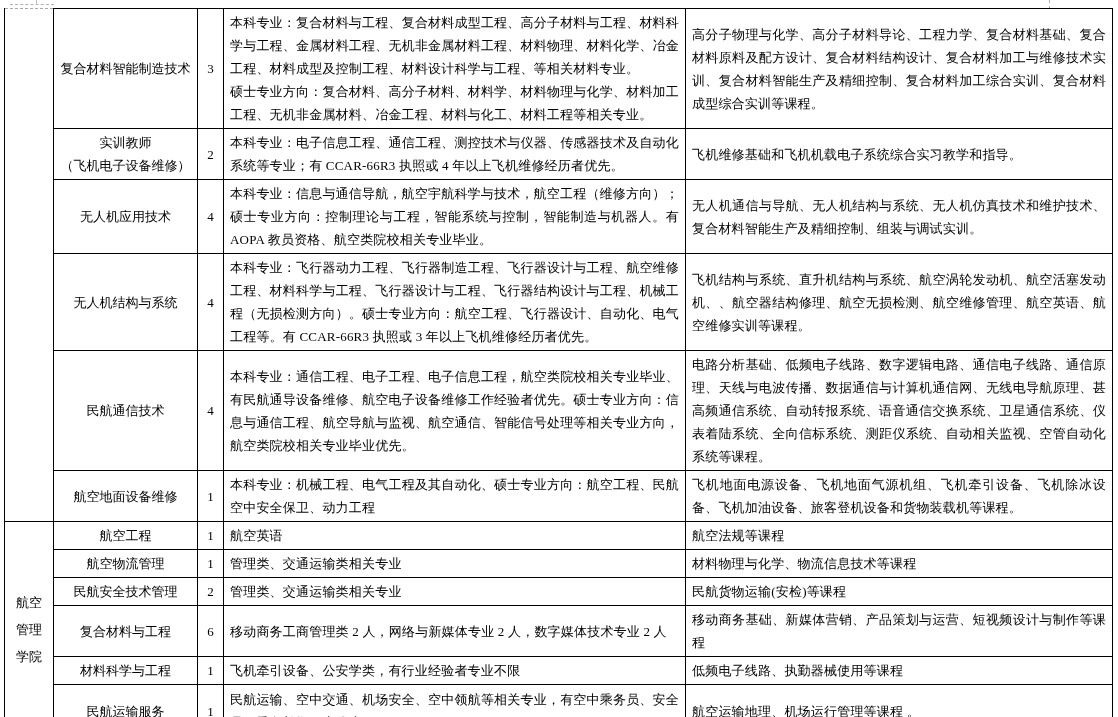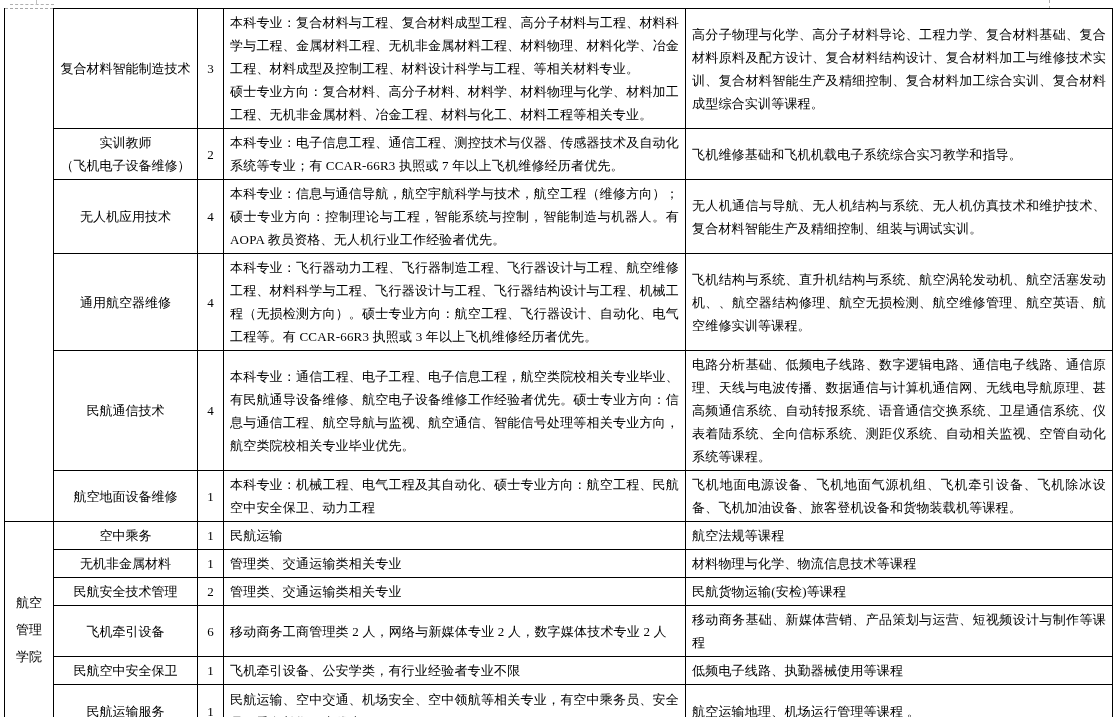--- a/index.html
+++ b/index.html
@@ -63,76 +63,76 @@
       <td class="position">复合材料智能制造技术</td>
       <td class="count">3</td>
       <td class="req">本科专业：复合材料与工程、复合材料成型工程、高分子材料与工程、材料科学与工程、金属材料工程、无机非金属材料工程、材料物理、材料化学、冶金工程、材料成型及控制工程、材料设计科学与工程、等相关材料专业。
 硕士专业方向：复合材料、高分子材料、材料学、材料物理与化学、材料加工工程、无机非金属材料、冶金工程、材料与化工、材料工程等相关专业。</td>
       <td class="courses">高分子物理与化学、高分子材料导论、工程力学、复合材料基础、复合材料原料及配方设计、复合材料结构设计、复合材料加工与维修技术实训、复合材料智能生产及精细控制、复合材料加工综合实训、复合材料成型综合实训等课程。</td>
     </tr>
     <tr style="height:44px">
       <td class="position">实训教师
 （飞机电子设备维修）</td>
       <td class="count">2</td>
-      <td class="req">本科专业：电子信息工程、通信工程、测控技术与仪器、传感器技术及自动化系统等专业；有 CCAR-66R3 执照或 7 年以上飞机维修经历者优先。</td>
+      <td class="req">本科专业：电子信息工程、通信工程、测控技术与仪器、传感器技术及自动化系统等专业；有 CCAR-66R3 执照或 4 年以上飞机维修经历者优先。</td>
       <td class="courses">飞机维修基础和飞机机载电子系统综合实习教学和指导。</td>
     </tr>
     <tr style="height:71px">
       <td class="position">无人机应用技术</td>
       <td class="count">4</td>
       <td class="req">本科专业：信息与通信导航，航空宇航科学与技术，航空工程（维修方向）；
-硕士专业方向：控制理论与工程，智能系统与控制，智能制造与机器人。有 AOPA 教员资格、无人机行业工作经验者优先。</td>
+硕士专业方向：控制理论与工程，智能系统与控制，智能制造与机器人。有 AOPA 教员资格、航空类院校相关专业毕业。</td>
       <td class="courses">无人机通信与导航、无人机结构与系统、无人机仿真技术和维护技术、复合材料智能生产及精细控制、组装与调试实训。</td>
     </tr>
     <tr style="height:90px">
-      <td class="position">通用航空器维修</td>
+      <td class="position">无人机结构与系统</td>
       <td class="count">4</td>
       <td class="req">本科专业：飞行器动力工程、飞行器制造工程、飞行器设计与工程、航空维修工程、材料科学与工程、飞行器设计与工程、飞行器结构设计与工程、机械工程（无损检测方向）。硕士专业方向：航空工程、飞行器设计、自动化、电气工程等。有 CCAR-66R3 执照或 3 年以上飞机维修经历者优先。</td>
       <td class="courses">飞机结构与系统、直升机结构与系统、航空涡轮发动机、航空活塞发动机、、航空器结构修理、航空无损检测、航空维修管理、航空英语、航空维修实训等课程。</td>
     </tr>
     <tr style="height:113px">
       <td class="position">民航通信技术</td>
       <td class="count">4</td>
       <td class="req">本科专业：通信工程、电子工程、电子信息工程，航空类院校相关专业毕业、有民航通导设备维修、航空电子设备维修工作经验者优先。硕士专业方向：信息与通信工程、航空导航与监视、航空通信、智能信号处理等相关专业方向，航空类院校相关专业毕业优先。</td>
       <td class="courses">电路分析基础、低频电子线路、数字逻辑电路、通信电子线路、通信原理、天线与电波传播、数据通信与计算机通信网、无线电导航原理、甚高频通信系统、自动转报系统、语音通信交换系统、卫星通信系统、仪表着陆系统、全向信标系统、测距仪系统、自动相关监视、空管自动化系统等课程。</td>
     </tr>
     <tr style="height:45px">
       <td class="position">航空地面设备维修</td>
       <td class="count">1</td>
       <td class="req">本科专业：机械工程、电气工程及其自动化、硕士专业方向：航空工程、民航空中安全保卫、动力工程</td>
       <td class="courses">飞机地面电源设备、飞机地面气源机组、飞机牵引设备、飞机除冰设备、飞机加油设备、旅客登机设备和货物装载机等课程。</td>
     </tr>
 
     <tr style="height:23px">
       <td class="college" rowspan="6"><span class="vwrap">航空管理学院</span></td>
-      <td class="position">空中乘务</td>
+      <td class="position">航空工程</td>
       <td class="count">1</td>
-      <td class="req">民航运输</td>
+      <td class="req">航空英语</td>
       <td class="courses">航空法规等课程</td>
     </tr>
     <tr style="height:26px">
-      <td class="position">无机非金属材料</td>
+      <td class="position">航空物流管理</td>
       <td class="count">1</td>
       <td class="req">管理类、交通运输类相关专业</td>
       <td class="courses">材料物理与化学、物流信息技术等课程</td>
     </tr>
     <tr style="height:27px">
       <td class="position">民航安全技术管理</td>
       <td class="count">2</td>
       <td class="req">管理类、交通运输类相关专业</td>
       <td class="courses">民航货物运输(安检)等课程</td>
     </tr>
     <tr style="height:46px">
-      <td class="position">飞机牵引设备</td>
+      <td class="position">复合材料与工程</td>
       <td class="count">6</td>
       <td class="req">移动商务工商管理类 2 人，网络与新媒体专业 2 人，数字媒体技术专业 2 人</td>
       <td class="courses">移动商务基础、新媒体营销、产品策划与运营、短视频设计与制作等课程</td>
     </tr>
     <tr style="height:27px">
-      <td class="position">民航空中安全保卫</td>
+      <td class="position">材料科学与工程</td>
       <td class="count">1</td>
       <td class="req">飞机牵引设备、公安学类，有行业经验者专业不限</td>
       <td class="courses">低频电子线路、执勤器械使用等课程</td>
     </tr>
     <tr style="height:53px">
       <td class="position">民航运输服务</td>
       <td class="count">1</td>
       <td class="req">民航运输、空中交通、机场安全、空中领航等相关专业，有空中乘务员、安全员、乘务长经历者优先</td>
       <td class="courses">航空运输地理、机场运行管理等课程 。</td>
     </tr>

